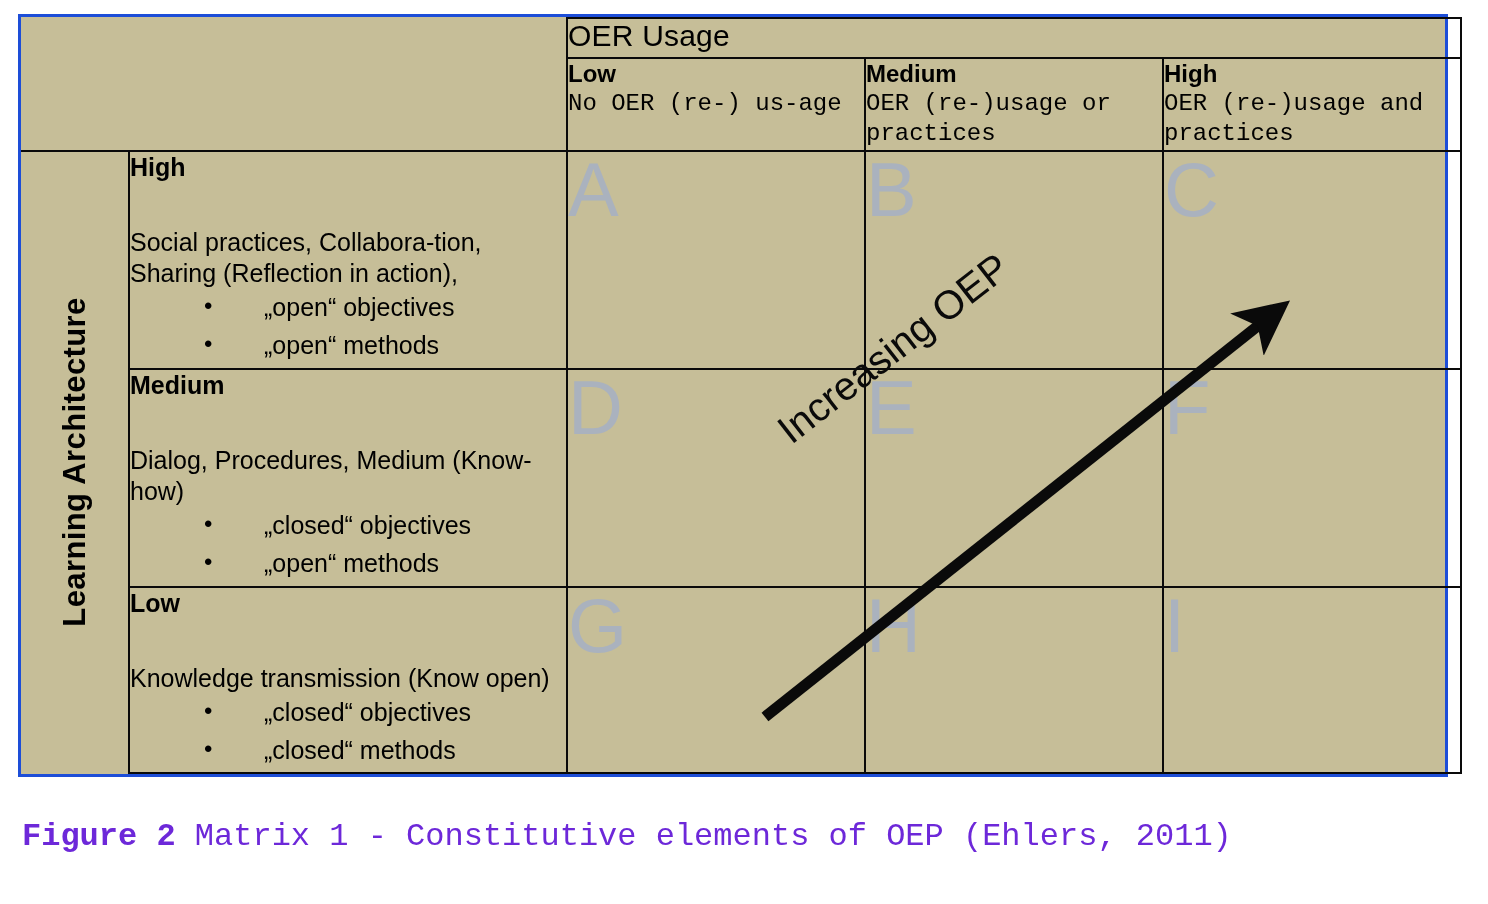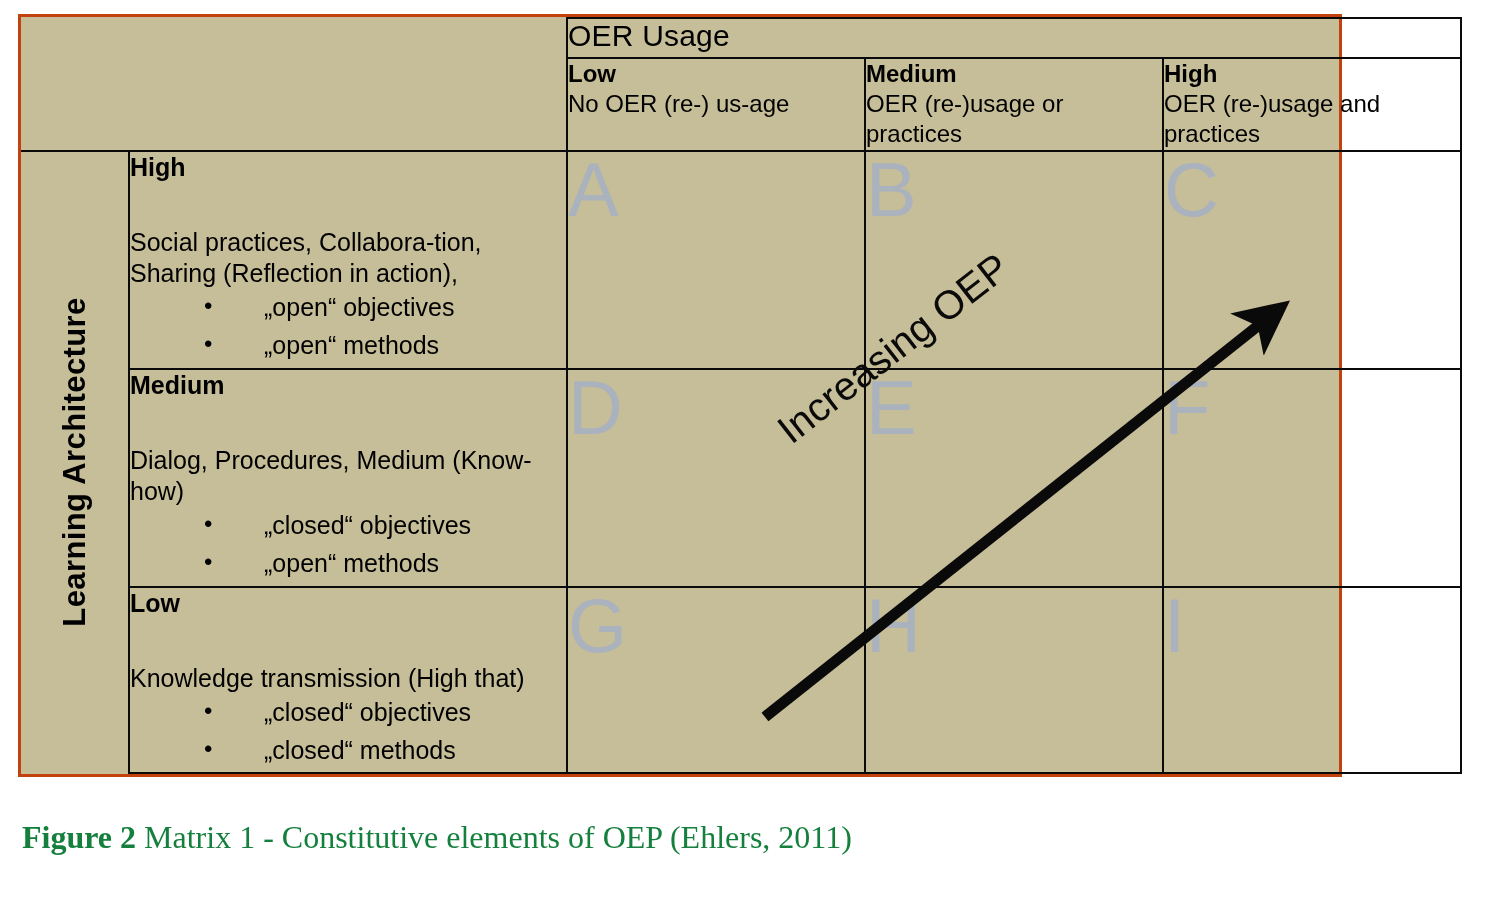--- a/index.html
+++ b/index.html
@@ -14,25 +14,25 @@
     overflow: hidden;
     font-family: "Liberation Sans", sans-serif;
     color: #000000;
   }
 
   
   #matrix-figure {
     position: absolute;
     left: 18px;
     top: 14px;
-    width: 1324px;
+    width: 1430px;
     height: 763px;
     box-sizing: border-box;
     background: #c6be98;
-    border: 3px solid #c2410c;
+    border: 3px solid #1d4ed8;
   }
 
   #matrix-table {
     position: absolute;
     left: 0;
     top: 0;
     width: 100%;
     height: 100%;
     border-collapse: collapse;
     table-layout: fixed;
@@ -71,20 +71,21 @@
     padding: 6px 8px 4px 10px;
     font-size: 24px;
     line-height: 1.24;
   }
   .sub-head .sh-title {
     font-weight: bold;
     display: block;
   }
   .sub-head .sh-desc {
     display: block;
+    font-family: Liberation Mono, monospace;
   }
 
   
   #axis-label-cell {
     border-left: none !important;
     border-bottom: none !important;
     text-align: center;
     vertical-align: middle;
     position: relative;
   }
@@ -167,22 +168,22 @@
   }
 
   
   #figure-caption {
     position: absolute;
     left: 22px;
     top: 818px;
     font-size: 32px;
     line-height: 1.2;
     white-space: nowrap;
-    color: #15803d;
-    font-family: Liberation Serif, serif;
+    color: #6d28d9;
+    font-family: Liberation Mono, monospace;
   }
   #figure-caption .cap-label {
     font-weight: bold;
   }
 </style>
 </head>
 <body>
 
 <div id="matrix-figure">
 
@@ -255,21 +256,21 @@
           <span class="letter-glyph">E</span>
         </td>
         <td class="letter-cell">
           <span class="letter-glyph">F</span>
         </td>
       </tr>
 
       <tr>
         <td class="rowdef">
           <span class="rd-title">Low</span>
-          <span class="rd-desc">Knowledge transmission (High that)</span>
+          <span class="rd-desc">Knowledge transmission (Know open)</span>
           <ul>
             <li>„closed“ objectives</li>
             <li>„closed“ methods</li>
           </ul>
         </td>
         <td class="letter-cell">
           <span class="letter-glyph">G</span>
         </td>
         <td class="letter-cell">
           <span class="letter-glyph">H</span>

